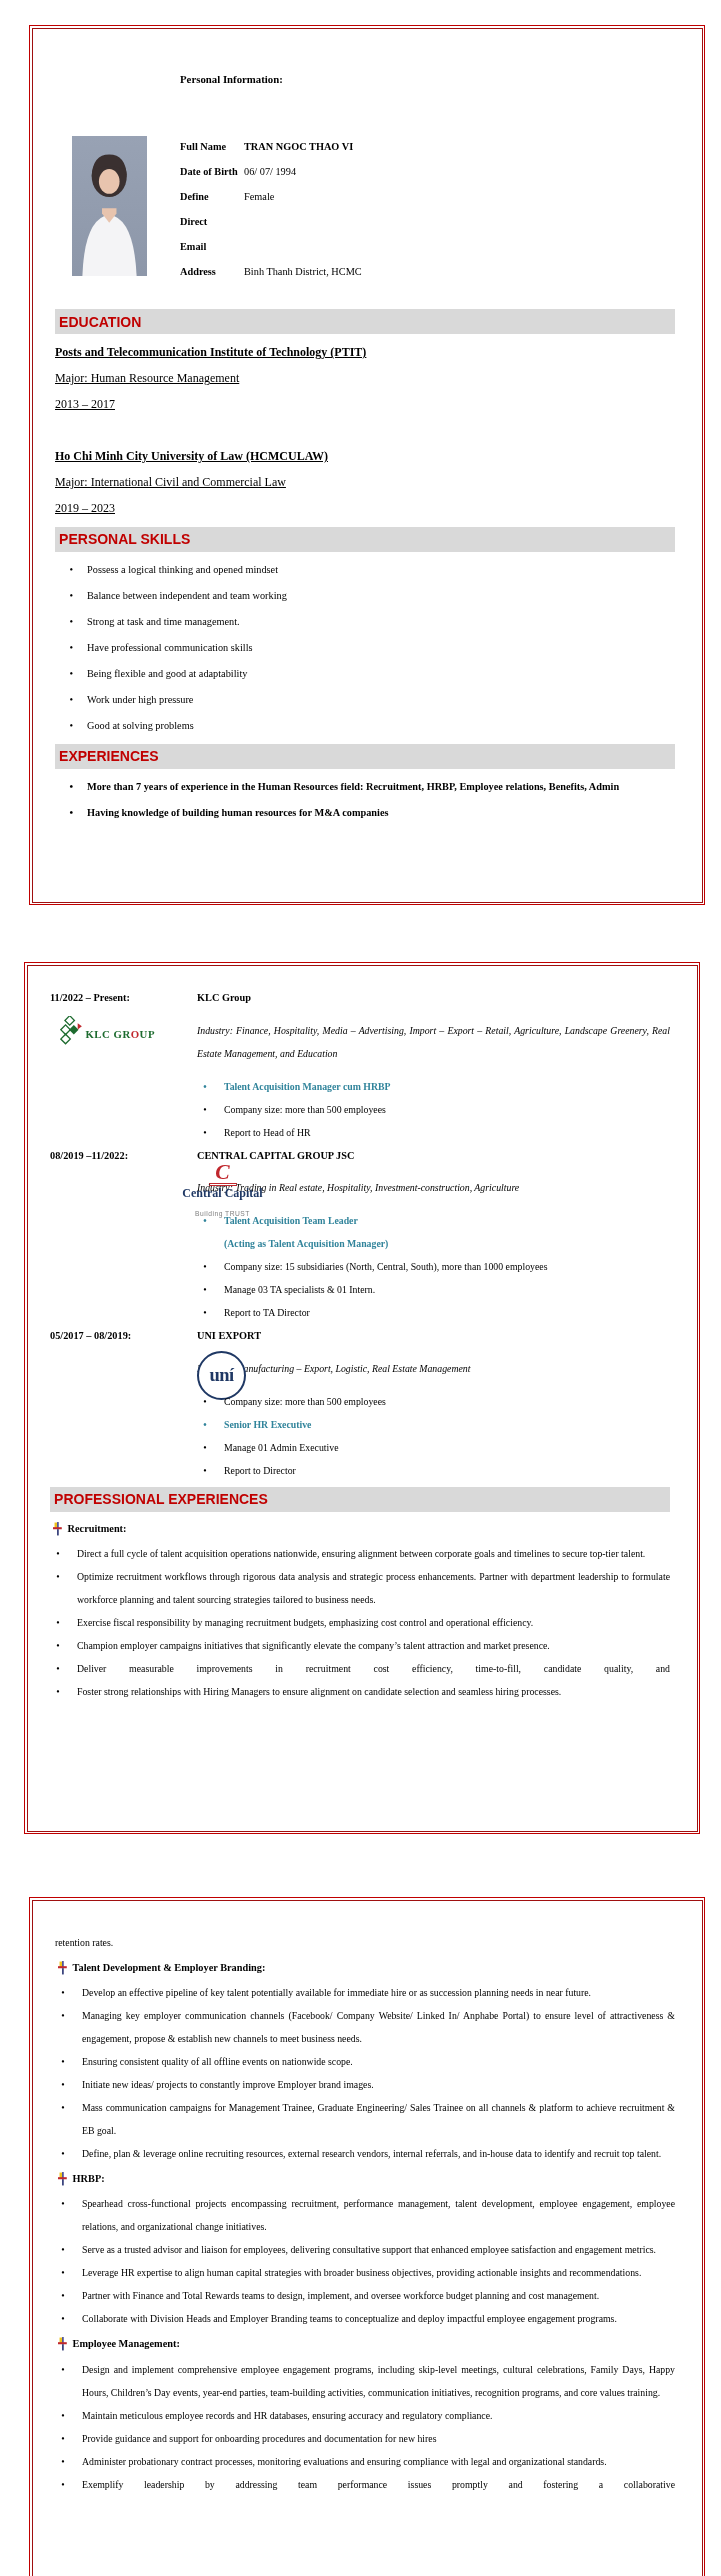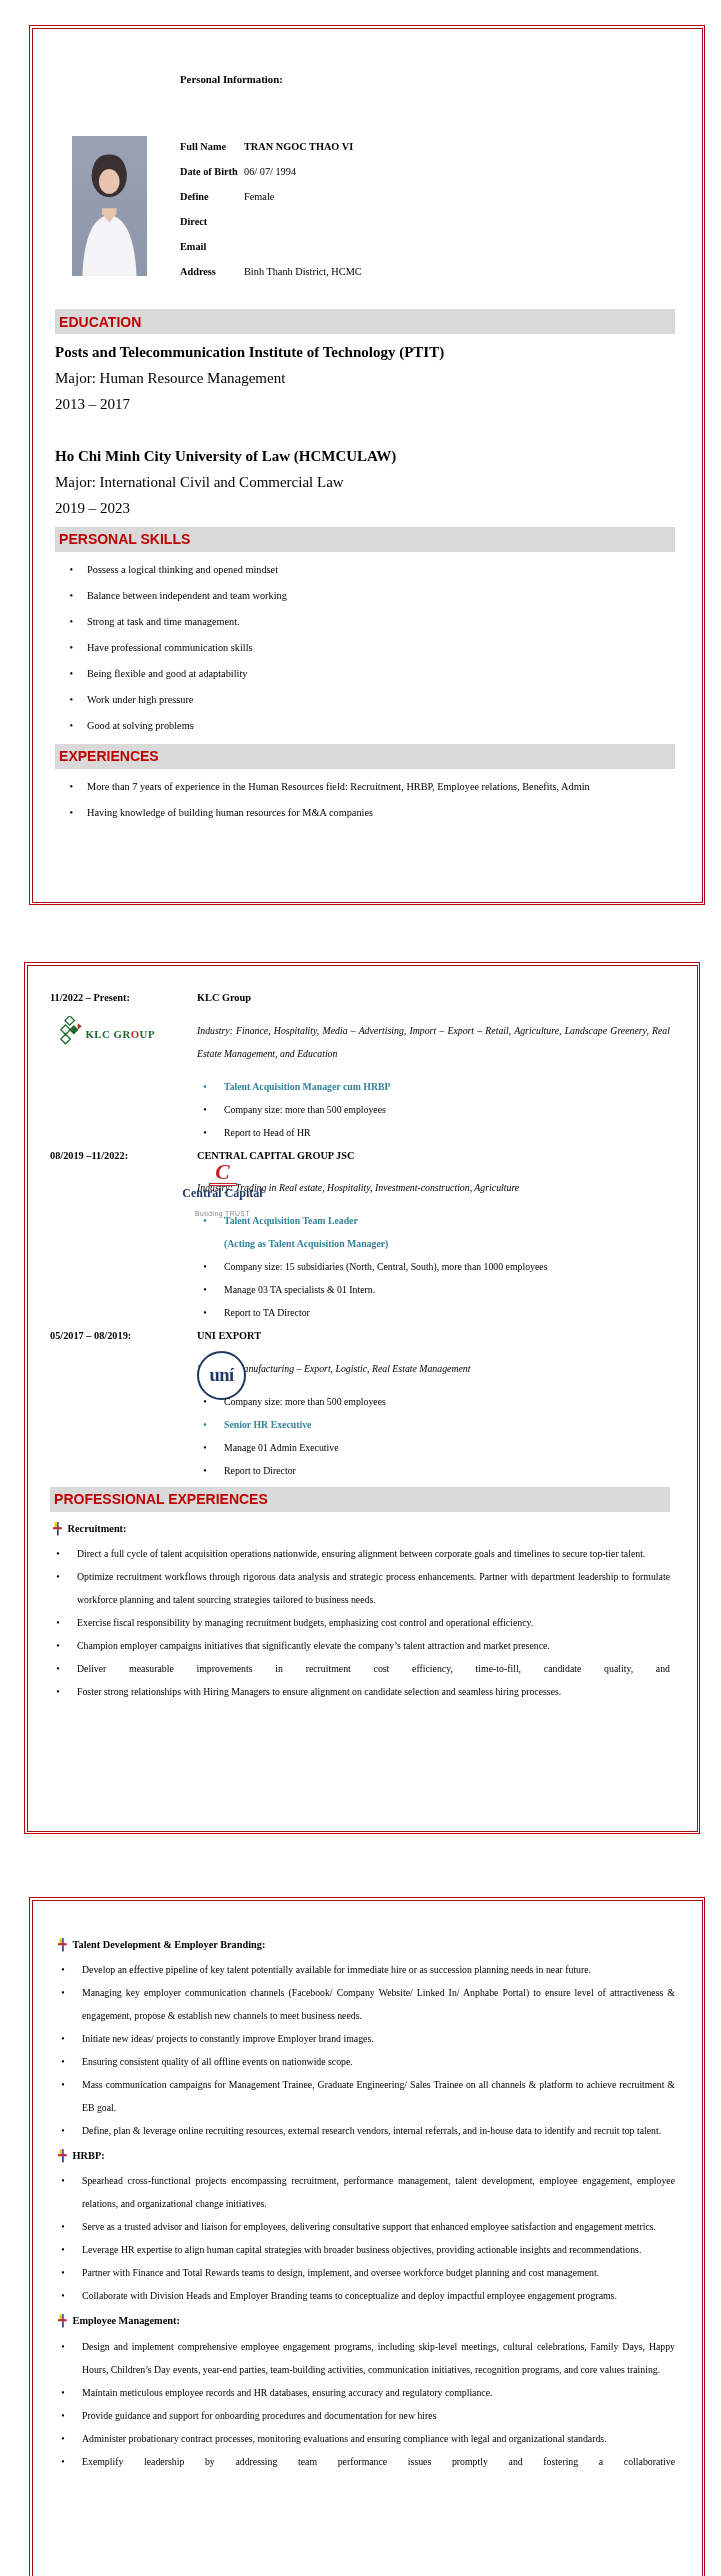--- a/index.html
+++ b/index.html
@@ -36,31 +36,31 @@
   .bar {
     height:25px; background:#d9d9d9; display:flex; align-items:center;
     margin:5.2px 0 5.2px 0;
   }
   .bar span {
     font-family:"Liberation Sans", sans-serif; font-weight:bold;
     font-size:14px; color:#c00000; padding-left:4.1px; letter-spacing:0px;
   }
 
   
-  .line  { font-size:15px; line-height:26px; }
+  .line  { font-size:12px; line-height:26px;text-decoration:underline; }
   .bold  { font-weight:bold; }
   .gap50 { height:26px; }
   ul.dots { list-style:none; margin:0; padding:0; }
   ul.dots li {
     position:relative; padding-left:32px; font-size:10.3px; line-height:26px;
   }
   ul.dots li::before {
     content:"\2022"; position:absolute; left:14.4px; top:0; font-size:10.3px;
   }
-  ul.dots.boldli li { font-weight:normal; max-width:592px; }
+  ul.dots.boldli li { font-weight:bold; max-width:592px; }
 
   
   .xp { font-size:9.8px; line-height:23px; }
   .xp-row { display:grid; grid-template-columns:147px 1fr; }
   .xp-left { position:relative; }
   .period { font-weight:bold; font-size:10.3px; }
   .company { font-weight:bold; font-size:10.3px; }
   .industry { font-style:italic; text-align:justify; }
   .b {
     position:relative; padding-left:27px; margin:0; text-align:justify;
@@ -253,34 +253,35 @@
     <p class="b para">Optimize recruitment workflows through rigorous data analysis and strategic process enhancements. Partner with department leadership to formulate workforce planning and talent sourcing strategies tailored to business needs.</p>
     <p class="b para">Exercise fiscal responsibility by managing recruitment budgets, emphasizing cost control and operational efficiency.</p>
     <p class="b para">Champion employer campaigns initiatives that significantly elevate the company’s talent attraction and market presence.</p>
     <p class="b para fj">Deliver measurable improvements in recruitment cost efficiency, time-to-fill, candidate quality, and</p>
     <p class="b para">Foster strong relationships with Hiring Managers to ensure alignment on candidate selection and seamless hiring processes.</p>
   </div>
 </div>
 
 <div class="page p3">
   <div class="inner xp" style="padding-top:33px;">
+    <p class="para">retention rates.</p>
 
     <div class="grp-title">
       <svg width="9.3" height="14" viewBox="0 0 18 27">
         <rect x="3" y="1" width="5" height="11" fill="#f0c419"></rect>
         <rect x="8" y="0" width="3" height="14" fill="#3a3f8f"></rect>
         <rect x="0" y="10" width="17" height="4" fill="#c0272d"></rect>
         <rect x="8" y="14" width="3" height="12" fill="#1f2a6b"></rect>
       </svg>
       <span>Talent Development &amp; Employer Branding:</span>
     </div>
     <p class="b para">Develop an effective pipeline of key talent potentially available for immediate hire or as succession planning needs in near future.</p>
     <p class="b para">Managing key employer communication channels (Facebook/ Company Website/ Linked In/ Anphabe Portal) to ensure level of attractiveness &amp; engagement, propose &amp; establish new channels to meet business needs.</p>
+    <p class="b para">Ensuring consistent quality of all offline events on nationwide scope.</p>
     <p class="b para">Initiate new ideas/ projects to constantly improve Employer brand images.</p>
-    <p class="b para">Ensuring consistent quality of all offline events on nationwide scope.</p>
     <p class="b para">Mass communication campaigns for Management Trainee, Graduate Engineering/ Sales Trainee on all channels &amp; platform to achieve recruitment &amp; EB goal.</p>
     <p class="b para">Define, plan &amp; leverage online recruiting resources, external research vendors, internal referrals, and in-house data to identify and recruit top talent.</p>
 
     <div class="grp-title">
       <svg width="9.3" height="14" viewBox="0 0 18 27">
         <rect x="3" y="1" width="5" height="11" fill="#f0c419"></rect>
         <rect x="8" y="0" width="3" height="14" fill="#3a3f8f"></rect>
         <rect x="0" y="10" width="17" height="4" fill="#c0272d"></rect>
         <rect x="8" y="14" width="3" height="12" fill="#1f2a6b"></rect>
       </svg>

